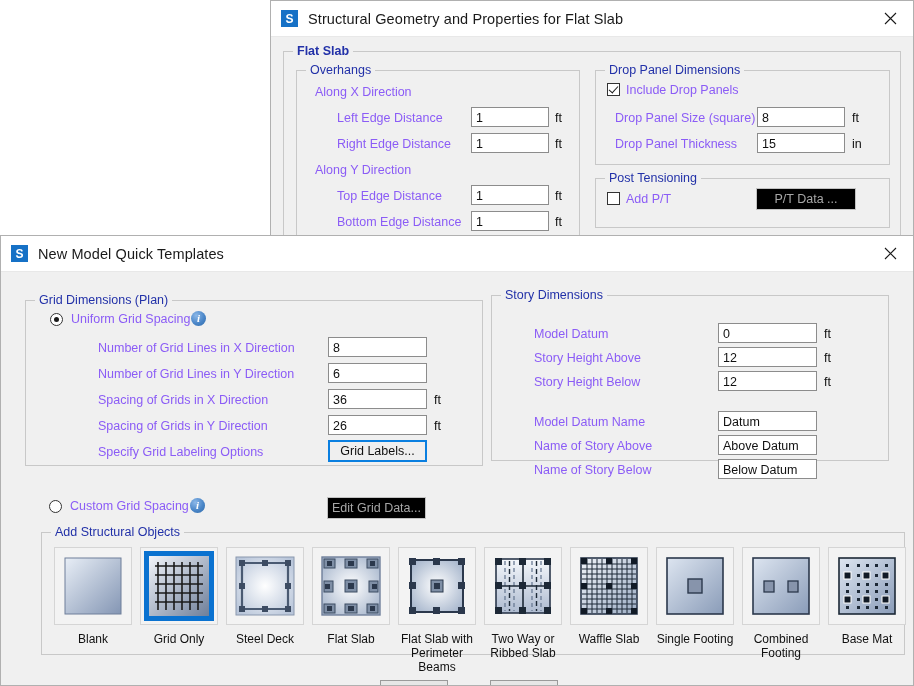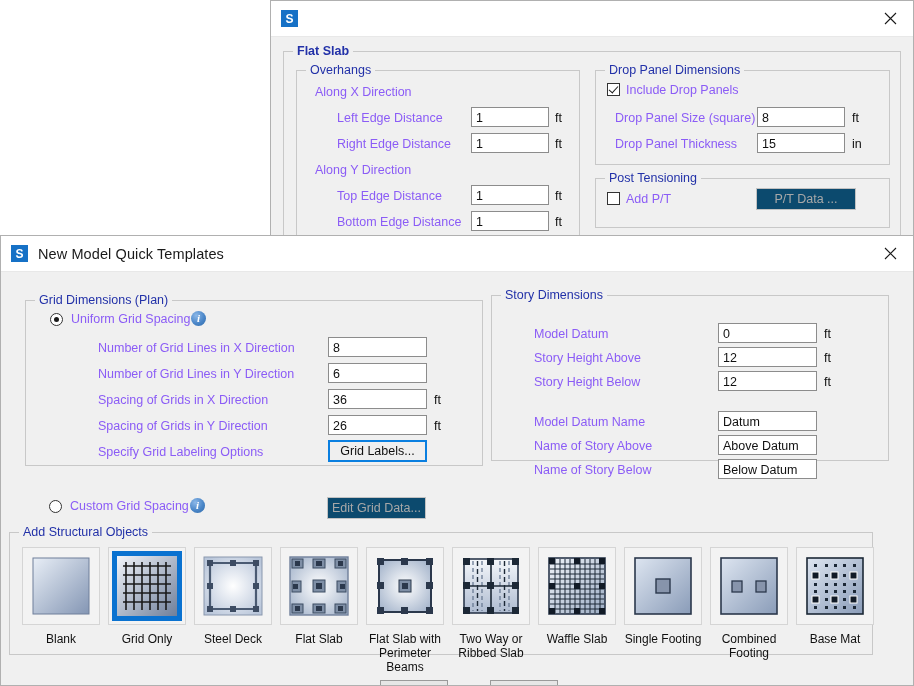--- a/index.html
+++ b/index.html
@@ -110,21 +110,21 @@
     color: #101010;
     display: flex; align-items: center; justify-content: center;
     cursor: default;
   }
   .btn.primaryfocus {
     background: #efefef;
     border: 2px solid #0a7fe0;
     color: #101010;
   }
   .btn.disabled {
-    background: #0c4a6e;
+    background: #000000;
     border: 1px solid #c2c2c2;
     color: #a8a8a8;
   }
   .chk {
     position: absolute;
     width: 13px; height: 13px;
     box-sizing: border-box;
     background: #fff;
     border: 1px solid #333;
   }
@@ -203,20 +203,21 @@
 </style>
 </head>
 <body>
 
 <div id="root">
 
   <div class="dialog" style="left:270px; top:0px; width:644px; height:236px;">
 
     <div class="titlebar">
       <div class="app-icon">S</div>
+      <div class="title-text">Structural Geometry and Properties for Flat Slab</div>
       <div class="close-btn">
         <svg width="13" height="13" viewBox="0 0 13 13">
             <path d="M1 1 L12 12 M12 1 L1 12" stroke="#1a1a1a" stroke-width="1.1" fill="none"></path>
           </svg>
       </div>
     </div>
 
     <div class="dlgbody" style="position:absolute; left:0; top:36px; width:642px; height:200px;">
 
       <div class="group" style="left:12px; top:14px; width:618px; height:200px;">
@@ -335,21 +336,21 @@
         <div class="lbl" style="left:42px; top:119px;">Model Datum Name</div>
         <div class="tbox" style="left:226px; top:115px; width:99px; height:20px;">Datum</div>
 
         <div class="lbl" style="left:42px; top:143px;">Name of Story Above</div>
         <div class="tbox" style="left:226px; top:139px; width:99px; height:20px;">Above Datum</div>
 
         <div class="lbl" style="left:42px; top:167px;">Name of Story Below</div>
         <div class="tbox" style="left:226px; top:163px; width:99px; height:20px;">Below Datum</div>
       </div>
 
-      <div class="group" style="left:8px; top:260px; width:864px; height:123px;">
+      <div class="group" style="left:40px; top:260px; width:864px; height:123px;">
         <div class="legend">Add Structural Objects</div>
 
         <div class="thumbcell" style="left:12px; top:14px;">
           <div class="thumbframe">
             <div class="inner">
               <svg width="60" height="60" viewBox="0 0 60 60">
                 <defs>
                     <linearGradient id="gB" x1="0" y1="0" x2="1" y2="1">
                   <stop offset="0" stop-color="#e8eef6"></stop>
                       <stop offset="1" stop-color="#8496b4"></stop>

